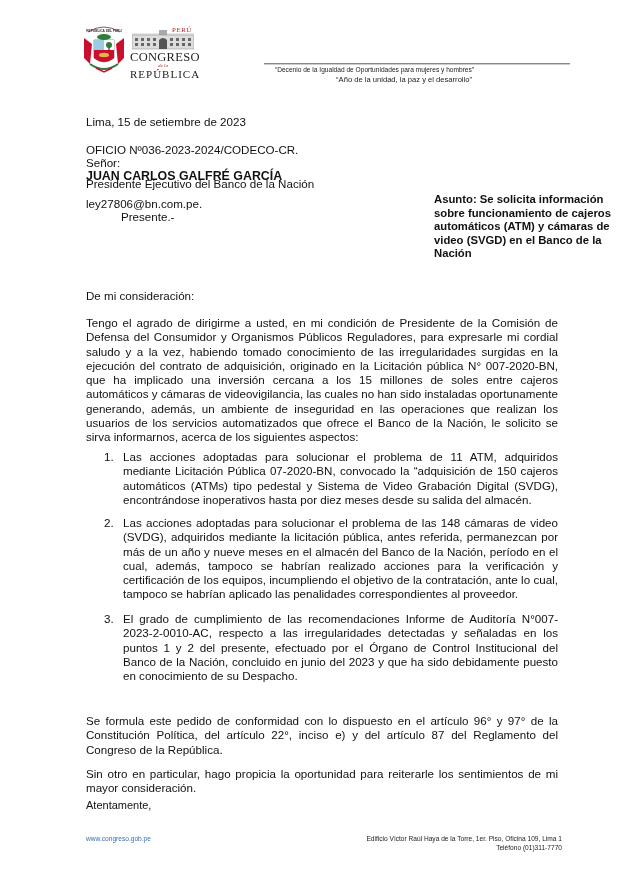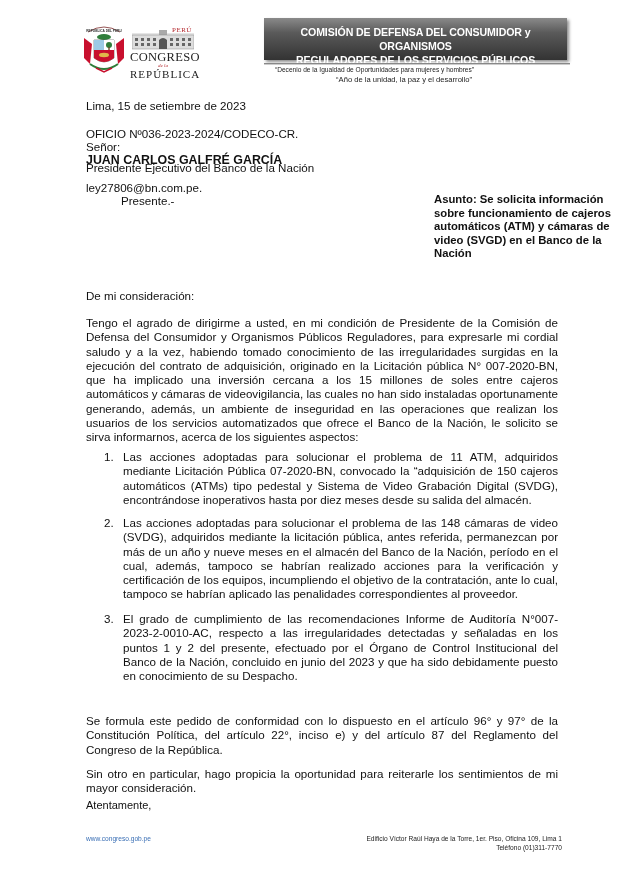--- a/index.html
+++ b/index.html
@@ -17,21 +17,21 @@
 
     .commission-box { position: absolute; left: 264px; top: 18px; width: 303px; height: 42px;
       background: linear-gradient(180deg, #8a8a8a 0%, #5a5a5a 35%, #333 100%);
       box-shadow: 2px 2px 3px rgba(0,0,0,0.45);
       color: #fff; text-align: center; font-weight: bold; font-size: 10.6px; line-height: 14px; padding-top: 7px; letter-spacing: -0.1px; }
     .commission-rule { position: absolute; left: 264px; top: 63px; width: 306px; height: 2px; border-top: 1px solid #888; border-bottom: 1px solid #ccc; }
     .motto1 { position: absolute; right: 52px; top: 66px; font-size: 6.6px; color: #222; }
     .motto2 { position: absolute; right: 54px; top: 75px; font-size: 7.6px; color: #222; }
 
     .doc { position: absolute; left: 86px; top: 0; width: 472px; font-size: 11.6px; line-height: 14.2px; }
-    .line { position: absolute; left: 0; white-space: nowrap; }
+    .line { position: absolute; left: 0; white-space: nowrap; margin-top: 16px; }
     .date { top: 99px; }
     .oficio { top: 127px; }
     .senor { top: 140px; }
     .addressee { top: 153px; font-weight: bold; font-size: 12.4px; }
     .title { top: 161px; }
     .email { top: 181px; }
     .presente { top: 194px; left: 35px; }
 
     .asunto { position: absolute; left: 386px; top: 193px; width: 190px; font-weight: bold; font-size: 11.3px; line-height: 13.6px; margin-left: 48px; }
 
@@ -100,24 +100,20 @@
           <rect x="50" y="13" width="3" height="3"></rect>
           <rect x="56" y="13" width="3" height="3"></rect>
       </g>
       <path d="M27 19 V10 Q31 6 35 10 V19 Z" fill="#555"></path>
     </svg>
     <span class="c1">CONGRESO</span>
     <span class="dela">de la</span>
     <span class="c2">REPÚBLICA</span>
   </div>
 
-  <div class="commission-box">
-    <div>COMISIÓN DE DEFENSA DEL CONSUMIDOR y ORGANISMOS</div>
-    <div>REGULADORES DE LOS SERVICIOS PÚBLICOS</div>
-  </div>
   <div class="commission-rule"></div>
   <div class="motto1">“Decenio de la Igualdad de Oportunidades para mujeres y hombres”</div>
   <div class="motto2">“Año de la unidad, la paz y el desarrollo”</div>
 </div>
 
 <div class="doc">
   <div class="line date">Lima, 15 de setiembre de 2023</div>
   <div class="line oficio">OFICIO Nº036-2023-2024/CODECO-CR.</div>
   <div class="line senor">Señor:</div>
   <div class="line addressee">JUAN CARLOS GALFRÉ GARCÍA</div>

